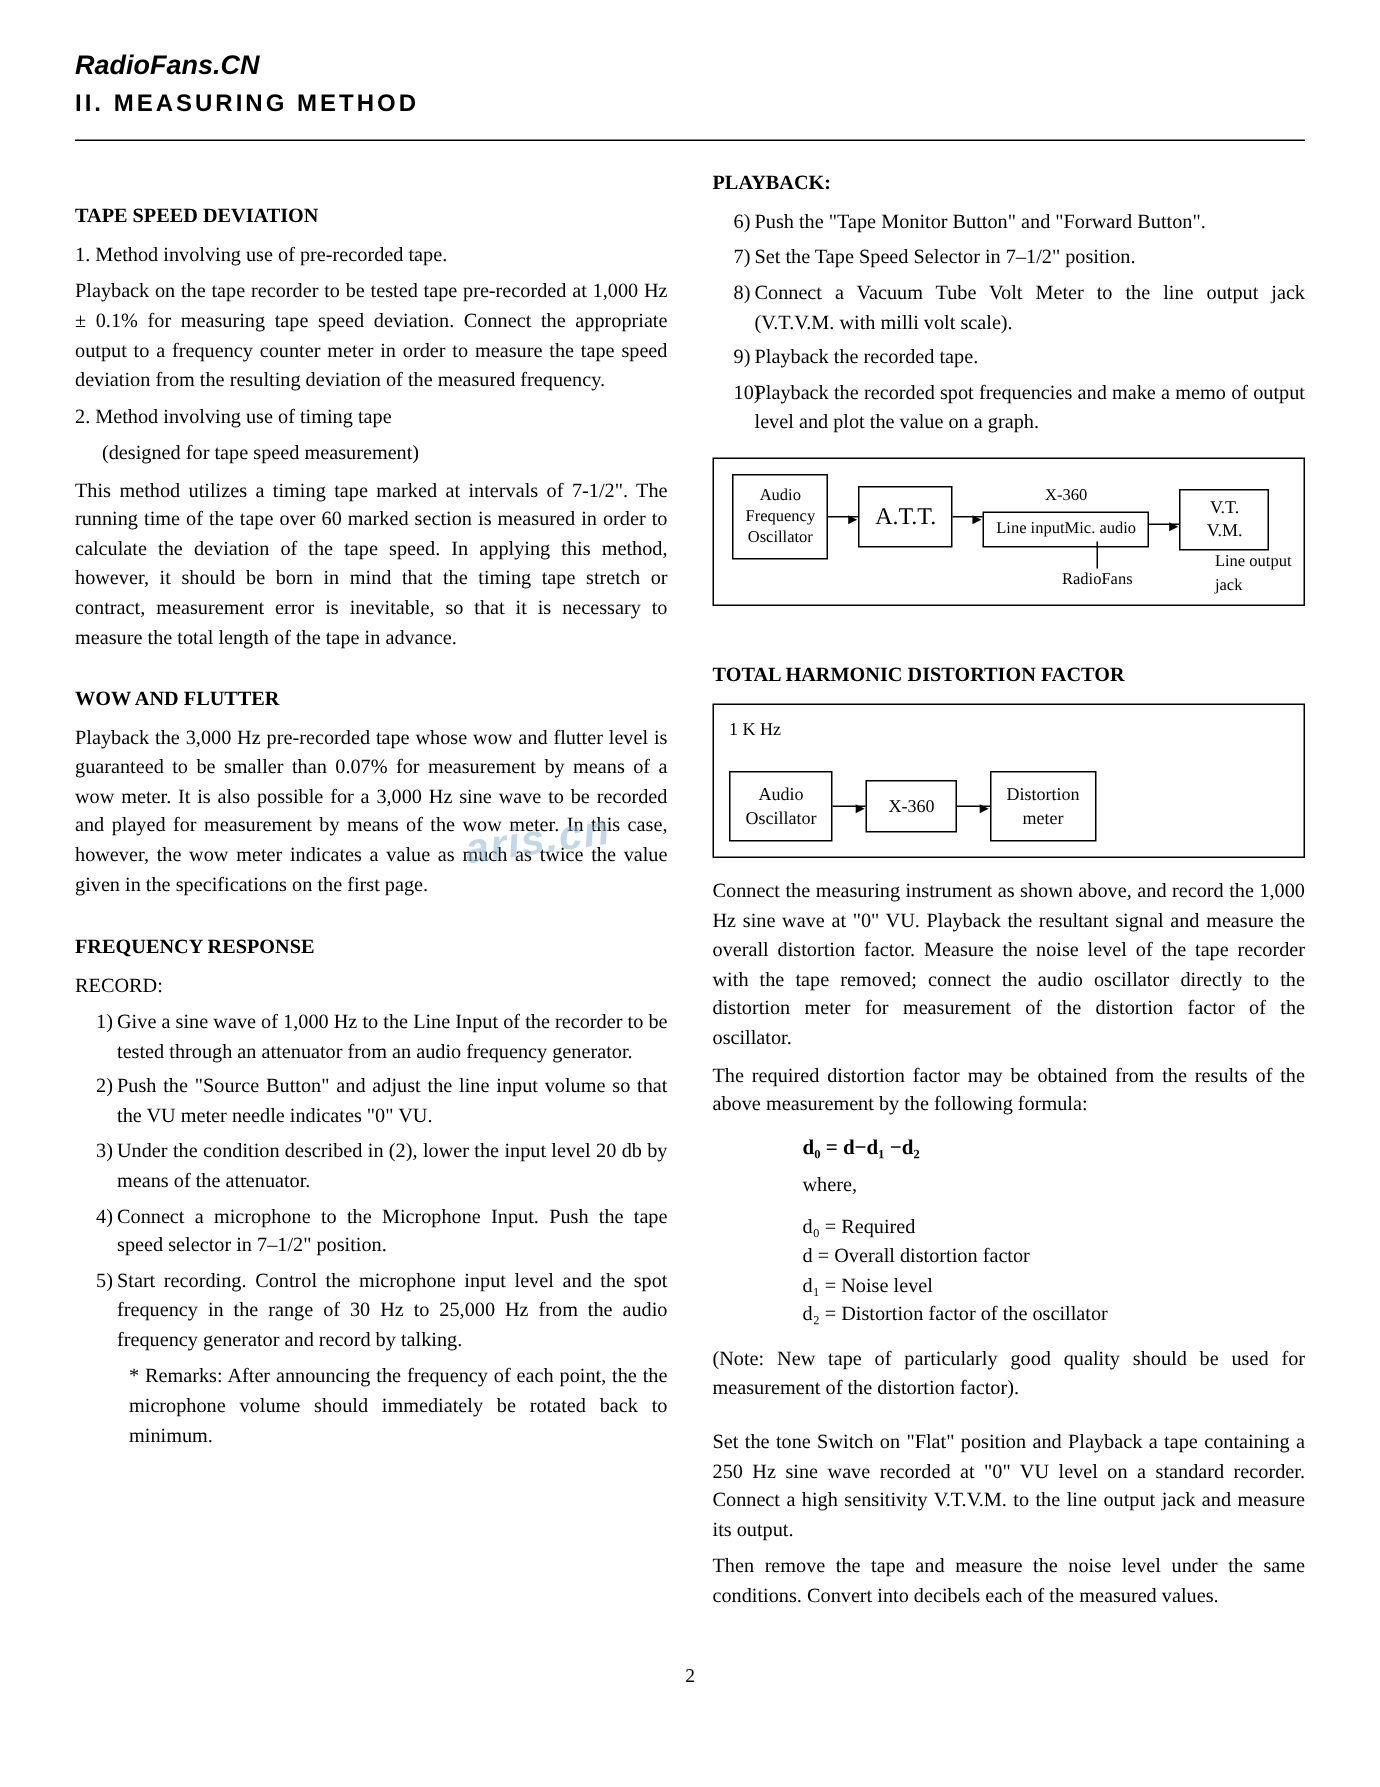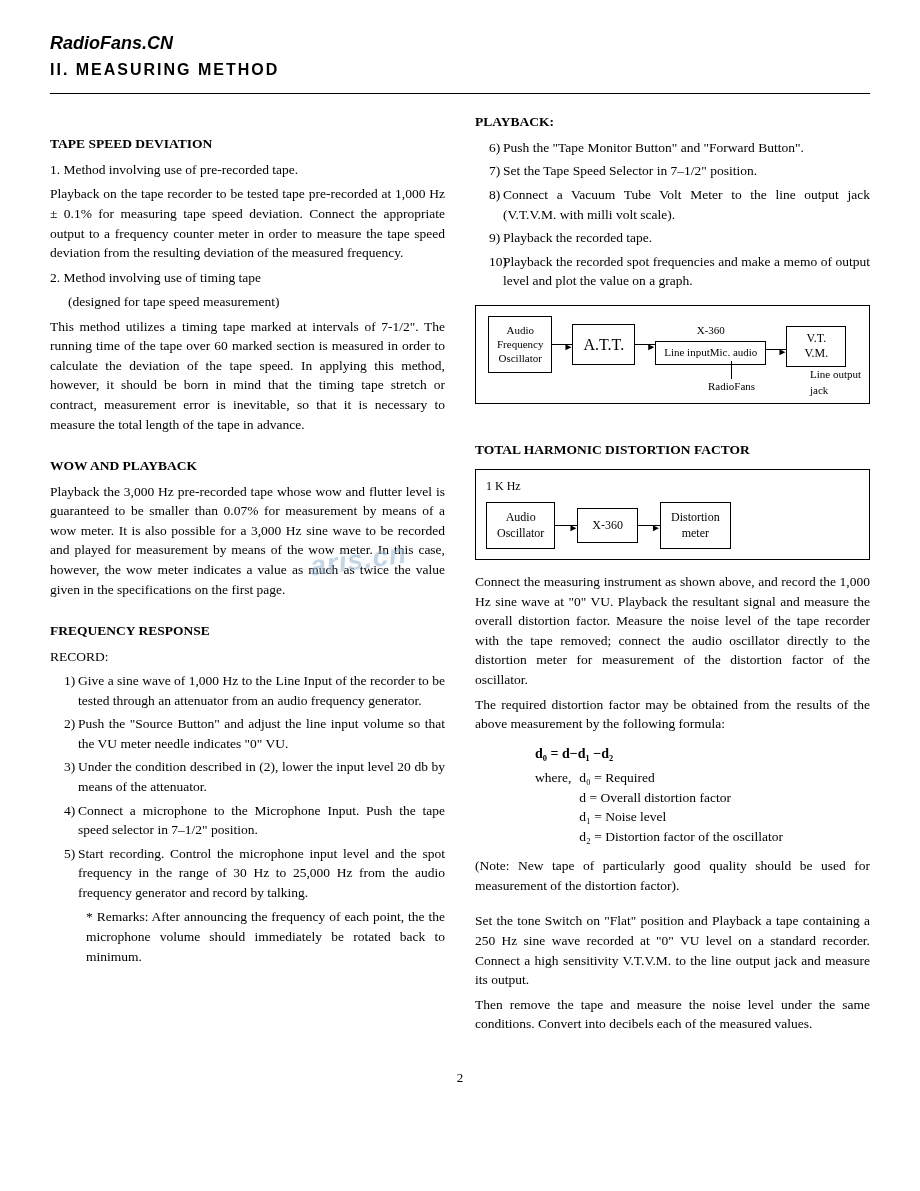--- a/index.html
+++ b/index.html
@@ -135,21 +135,21 @@
     <div>
       <div class="section-title">TAPE SPEED DEVIATION</div>
       <p>1.  Method involving use of pre-recorded tape.</p>
       <p>Playback on the tape recorder to be tested tape pre-recorded at 1,000 Hz ± 0.1% for measuring tape speed deviation. Connect the appropriate output to a frequency counter meter in order to measure the tape speed deviation from the resulting deviation of the measured frequency.</p>
       <p><span>2.  Method involving use of timing tape</span></p>
       <p class="indent">(designed for tape speed measurement)</p>
       <p>This method utilizes a timing tape marked at intervals of 7-1/2". The running time of the tape over 60 marked section is measured in order to calculate the deviation of the tape speed. In applying this method, however, it should be born in mind that the timing tape stretch or contract, measurement error is inevitable, so that it is necessary to measure the total length of the tape in advance.</p>
     </div>
 
     <div>
-      <div class="section-title">WOW AND PLAYBACK</div>
+      <div class="section-title">WOW AND FLUTTER</div>
       <p>Playback the 3,000 Hz pre-recorded tape whose wow and flutter level is guaranteed to be smaller than 0.07% for measurement by means of a wow meter. It is also possible for a 3,000 Hz sine wave to be recorded and played for measurement by means of the wow meter. In this case, however, the wow meter indicates a value as much as twice the value given in the specifications on the first page.</p>
     </div>
 
     <div>
       <div class="section-title">FREQUENCY RESPONSE</div>
       <p>RECORD:</p>
       <ul class="numbered-list">
         <li>
           <span class="num">1)</span>
           <span>Give a sine wave of 1,000 Hz to the Line Input of the recorder to be tested through an attenuator from an audio frequency generator.</span>
@@ -255,40 +255,40 @@
 
         <div style="position:absolute; right:8px; bottom:4px; font-size:11px; text-align:left;">Line output<br>jack</div>
       </div>
 
     </div>
 
     <div>
       <div class="section-title">TOTAL HARMONIC DISTORTION FACTOR</div>
 
       <div style="border:1px solid #000; padding: 8px 10px 10px 10px; margin:10px 0 12px 0; position:relative;">
-        <div style="font-size:12px; margin-bottom:6px;">1 K Hz</div>
+        <div style="font-size:12px; margin-bottom:18px;">1 K Hz</div>
         <div style="display:flex; align-items:center;">
           <div class="block-box" style="font-size:12px; line-height:1.4; padding:6px 10px;">Audio<br>Oscillator</div>
           <div style="width:22px; height:1px; background:#000; position:relative;">
             <span style="position:absolute; right:-1px; top:-4px; font-size:10px;">►</span>
           </div>
           <div class="block-box" style="font-size:12px; padding:8px 14px;">X-360</div>
           <div style="width:22px; height:1px; background:#000; position:relative;">
             <span style="position:absolute; right:-1px; top:-4px; font-size:10px;">►</span>
           </div>
           <div class="block-box" style="font-size:12px; line-height:1.4; padding:6px 10px;text-align:center;">Distortion<br>meter</div>
         </div>
       </div>
 
       <p>Connect the measuring instrument as shown above, and record the 1,000 Hz sine wave at "0" VU. Playback the resultant signal and measure the overall distortion factor. Measure the noise level of the tape recorder with the tape removed; connect the audio oscillator directly to the distortion meter for measurement of the distortion factor of the oscillator.</p>
       <p style="margin-top:5px;">The required distortion factor may be obtained from the results of the above measurement by the following formula:</p>
 
       <div class="formula-block">
         <div class="formula-line formula-main">d₀ = d−d₁ −d₂</div>
-        <div style="display:flex; gap:8px; margin-top:4px;">
+        <div style="display:flex; gap:8px; margin-top:4px;flex-direction:column;">
           <span>where,</span>
           <div>
             <div>d₀ = Required</div>
             <div>d  = Overall distortion factor</div>
             <div>d₁ = Noise level</div>
             <div>d₂ = Distortion factor of the oscillator</div>
           </div>
         </div>
       </div>
 

